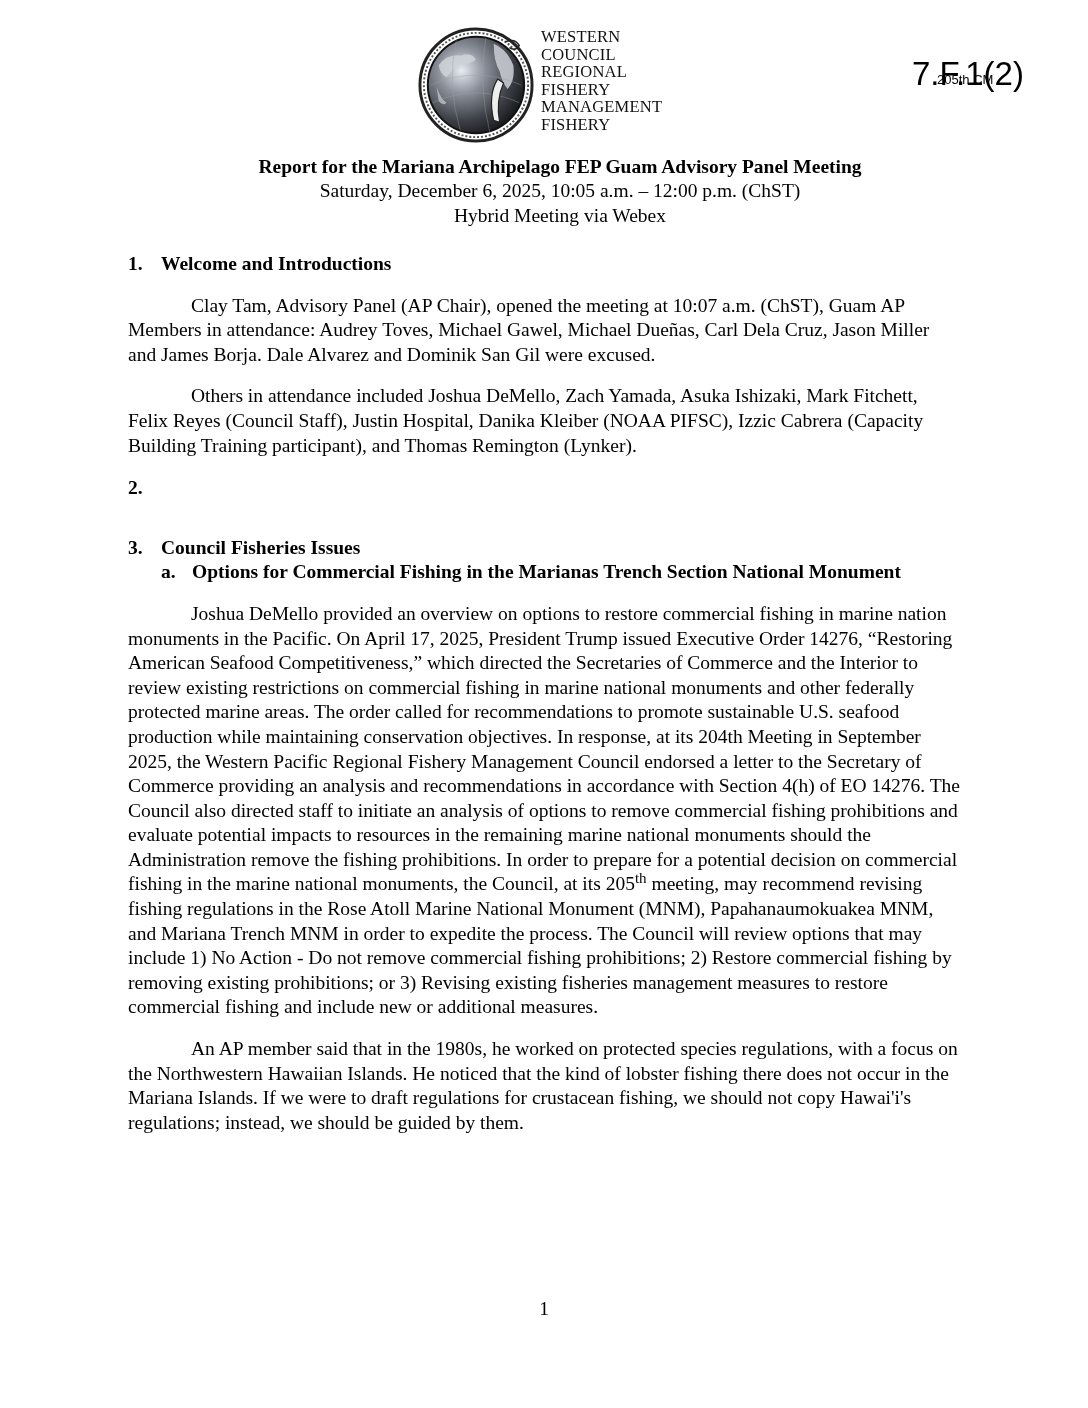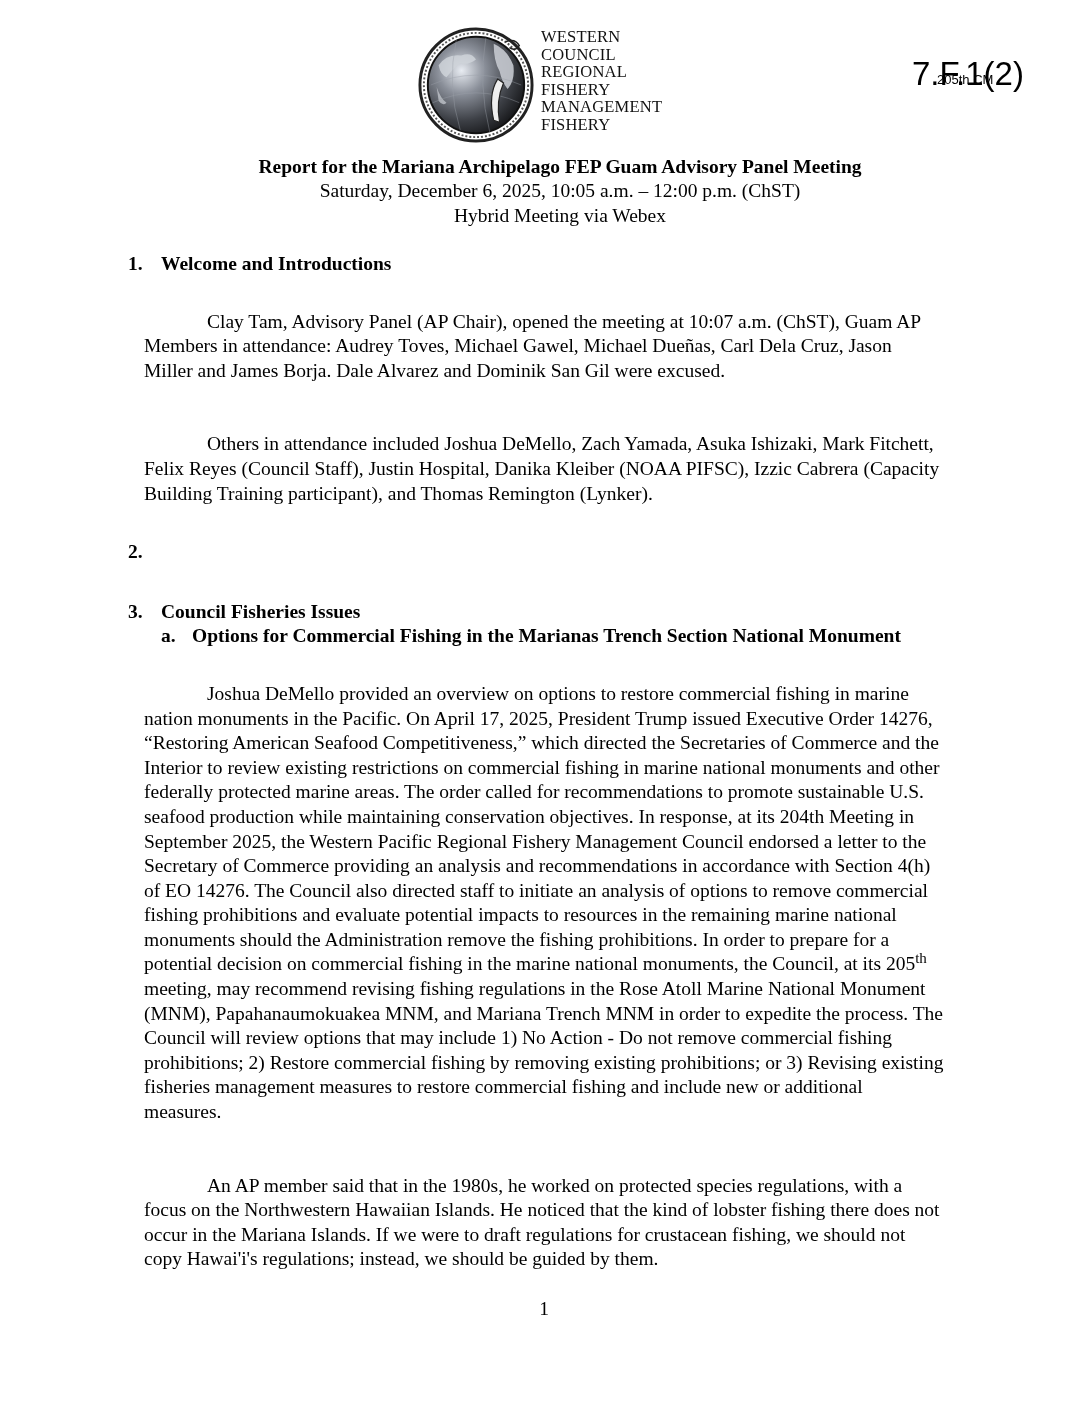--- a/index.html
+++ b/index.html
@@ -32,21 +32,21 @@
   .subtitle { font-size: 19.5px; line-height: 24.5px; }
 
   .content {
     position: absolute; left: 128px; top: 252px; width: 832px;
     font-size: 19.5px; line-height: 24.6px;
   }
   .h1 { font-weight: bold; display: flex; margin: 0; }
   .h1 .num { width: 33px; flex: none; }
   .h2 { font-weight: bold; display: flex; margin: 0 0 0 33px; }
   .h2 .num { width: 31px; flex: none; }
-  p { margin: 16px; text-indent: 63px; text-align: left; }
+  p { margin: 0; text-indent: 63px; text-align: left; }
   .gap-s { height: 17px; }
   .gap-m { height: 18px; }
   sup { font-size: 15px; line-height: 0; vertical-align: 7px; }
 
   .page-number {
     position: absolute; left: 0; width: 1088px; top: 1298px; text-align: center;
     font-size: 19.5px;
   }
 </style>
 </head>

